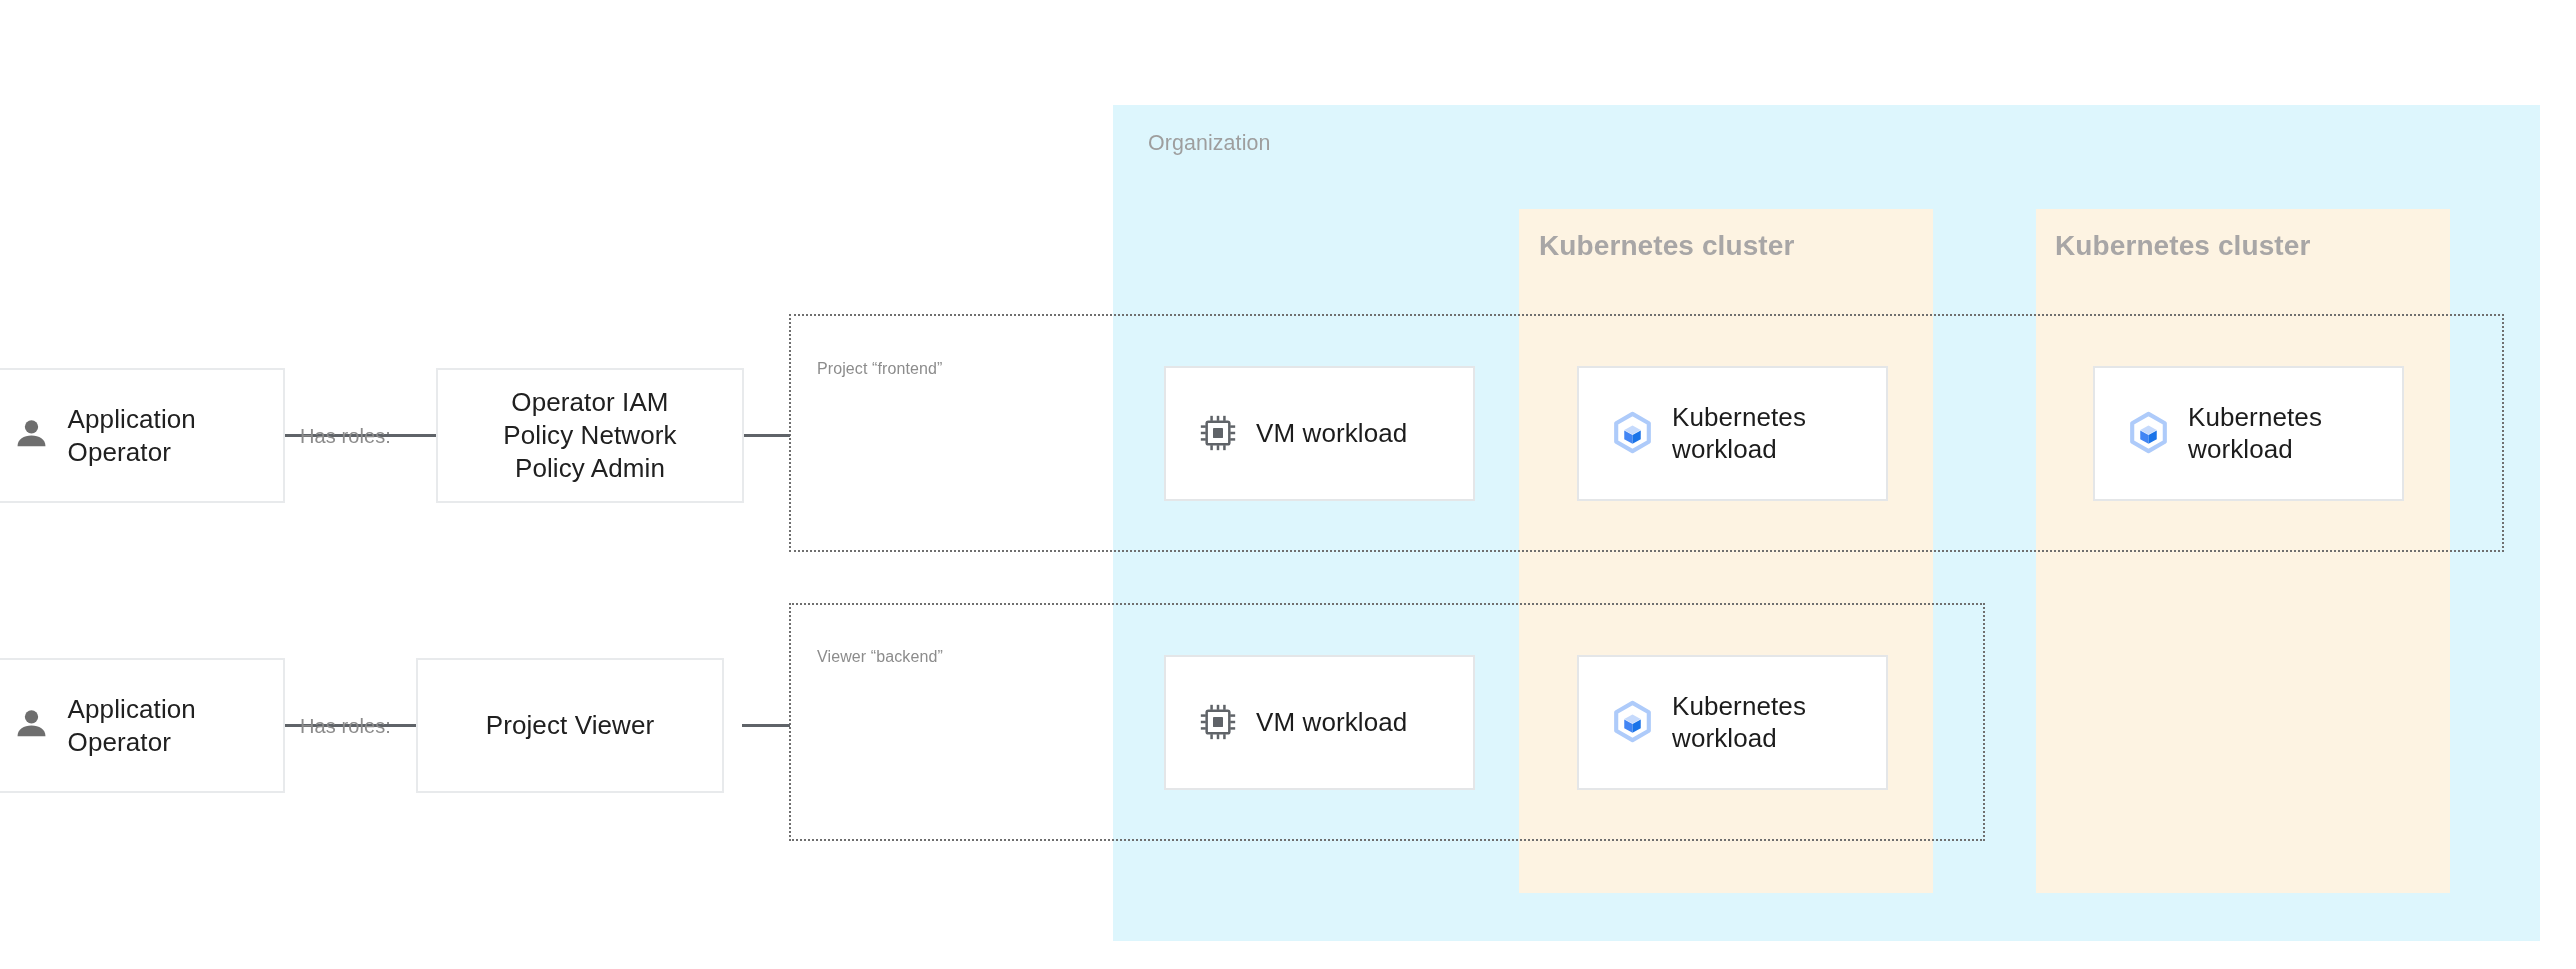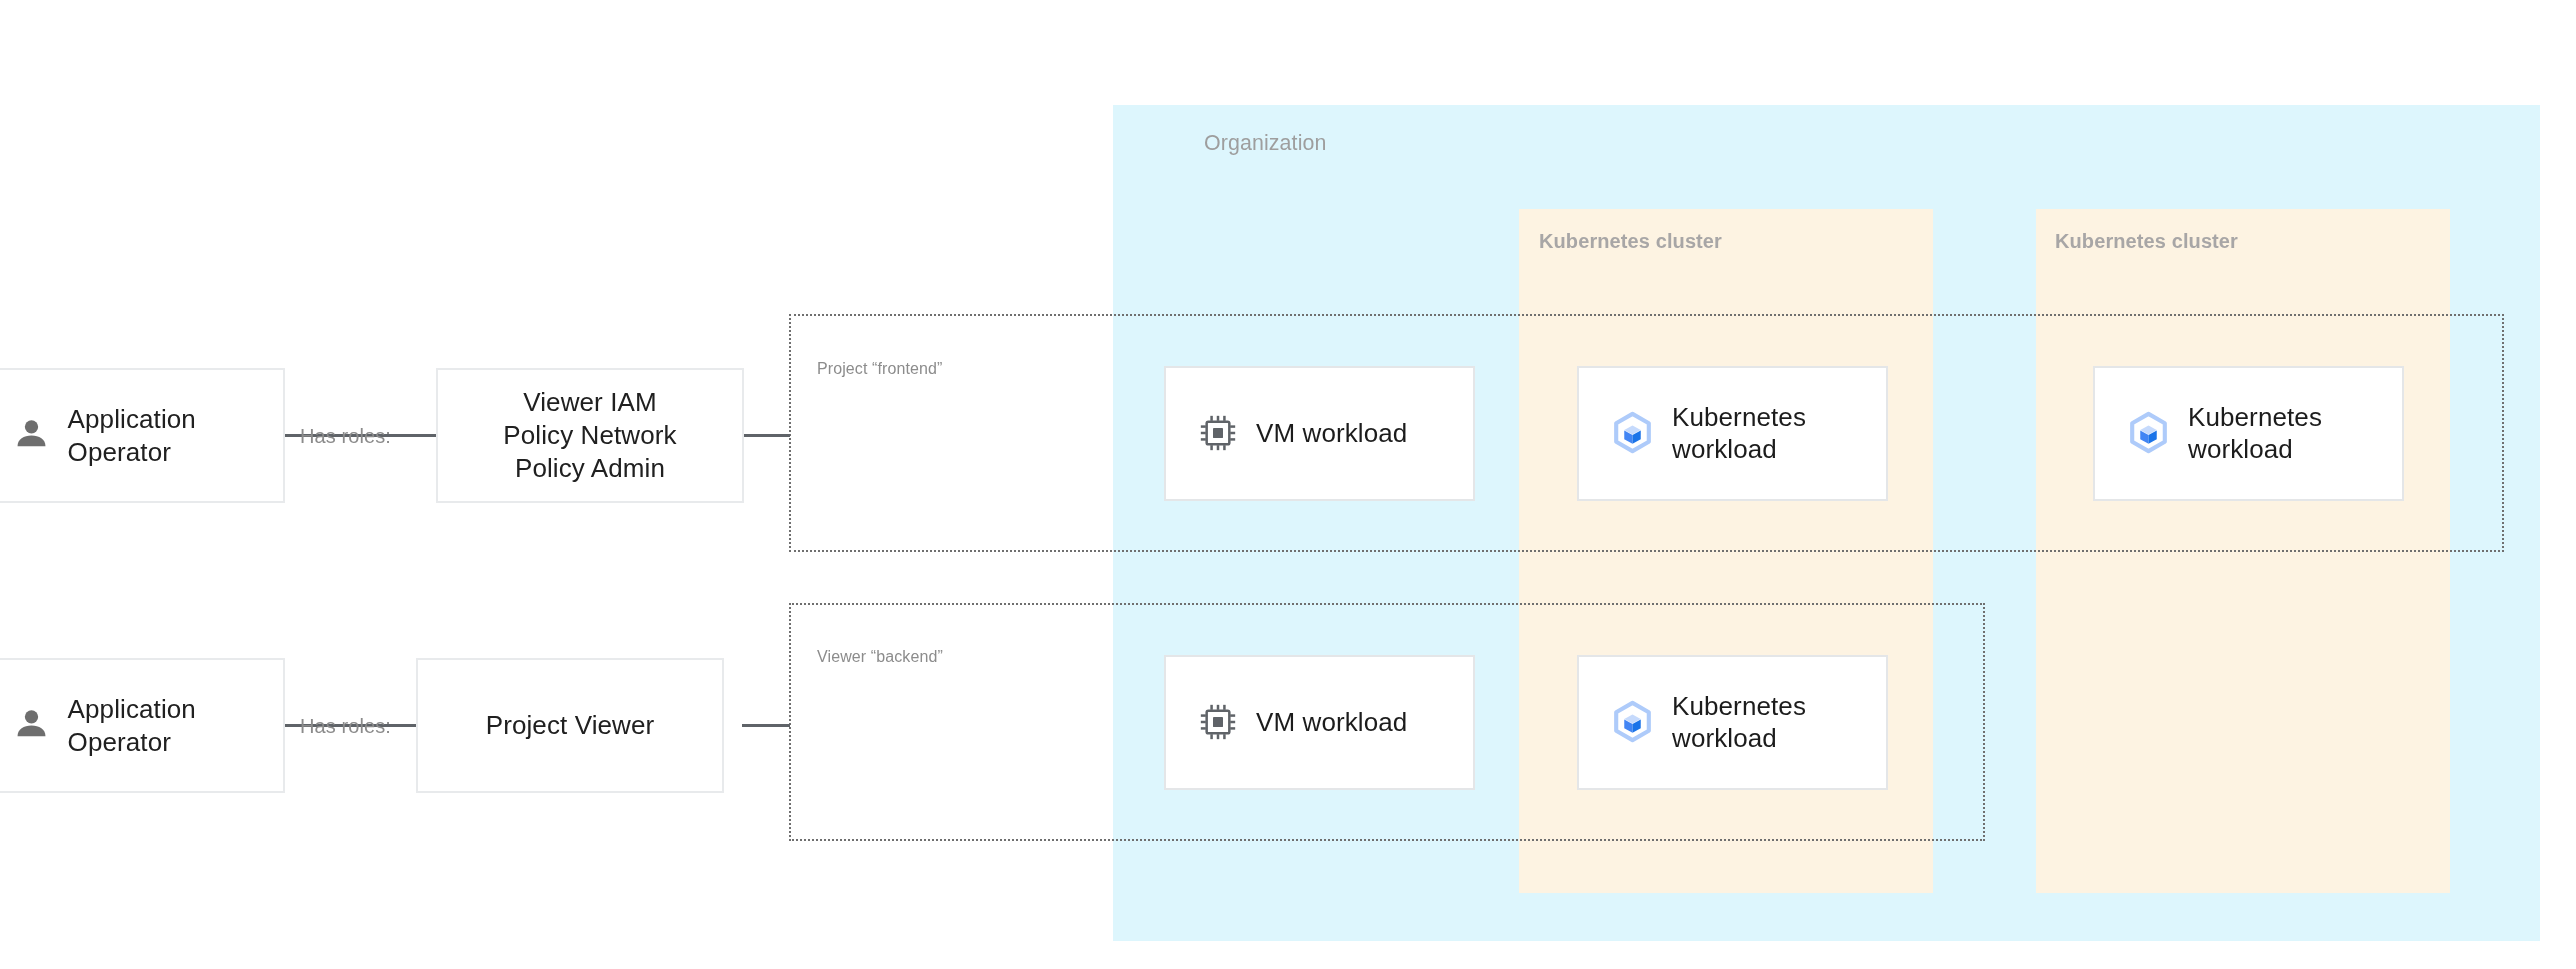--- a/index.html
+++ b/index.html
@@ -6,21 +6,21 @@
   body{width:2576px;height:970px;position:relative;overflow:hidden;
        font-family:"Liberation Sans",sans-serif;-webkit-font-smoothing:antialiased;}
 
   .abs{position:absolute;box-sizing:border-box;}
 
   
   .org{background:#ddf6fd;}
   .org-label{color:#9e9e9e;font-size:21.4px;letter-spacing:0.1px;}
 
   .cluster{background:#fdf3e2;}
-  .cluster-label{color:#a8a6a6;font-size:20px;font-weight:bold;letter-spacing:0.1px;}
+  .cluster-label{color:#a8a6a6;font-size:28px;font-weight:bold;letter-spacing:0.1px;}
 
   .project{border:2.8px dotted #6f6f6f;background:transparent;}
   .project-label{color:#8c8c8c;font-size:16px;letter-spacing:0.1px;}
 
   
   .card{background:#fff;border:2.1px solid #e4e6e8;display:flex;align-items:center;}
   .card-inner{display:flex;align-items:center;gap:18px;padding-left:32px;}
   .card-text{font-size:26px;color:#1c1c1c;line-height:1.22;letter-spacing:0.1px;}
 
   
@@ -35,21 +35,21 @@
   .conn-label{color:#8b8b8b;font-size:20px;letter-spacing:0.1px;margin-top:24px;}
 
   
   .icon{flex:0 0 auto;display:block;}
 </style>
 </head>
 <body>
 
 <div class="abs org" style="left:1113px;top:105px;width:1427px;height:836px;">
 </div>
-<div class="abs org-label" style="left:1204px;top:131px;width:345px;height:28px;">Organization</div>
+<div class="abs org-label" style="left:1148px;top:131px;width:345px;height:28px;">Organization</div>
 
 <div class="abs cluster" style="left:1519px;top:209px;width:414px;height:684px;"></div>
 <div class="abs cluster-label" style="left:1539px;top:230px;width:359px;height:28px;">Kubernetes cluster</div>
 
 <div class="abs cluster" style="left:2036px;top:209px;width:414px;height:684px;"></div>
 <div class="abs cluster-label" style="left:2055px;top:230px;width:359px;height:28px;">Kubernetes cluster</div>
 
 <div class="abs project" style="left:789px;top:314px;width:1715px;height:238px;"></div>
 <div class="abs project-label" style="left:817px;top:360px;width:414px;height:30px;">Project “frontend”</div>
 
@@ -70,21 +70,21 @@
     </span>
     <span class="pbox-text" style="text-align:left;">
       <span>Application</span><br>
       <span>Operator</span>
     </span>
   </div>
 </div>
 
 <div class="abs pbox" style="left:436px;top:368px;width:308px;height:135px;">
   <span class="pbox-text">
-    <span>Viewer IAM</span><br>
+    <span>Operator IAM</span><br>
     <span>Policy Network</span><br>
     <span>Policy Admin</span>
   </span>
 </div>
 
 <div class="abs conn" style="left:283px;top:724px;width:153px;"></div>
 <div class="abs conn-label" style="left:300px;top:691px;width:180px;height:25px;">Has roles:</div>
 <div class="abs conn" style="left:742px;top:724px;width:48px;"></div>
 
 <div class="abs pbox" style="left:-116px;top:658px;width:401px;height:135px;justify-content:flex-start;">

